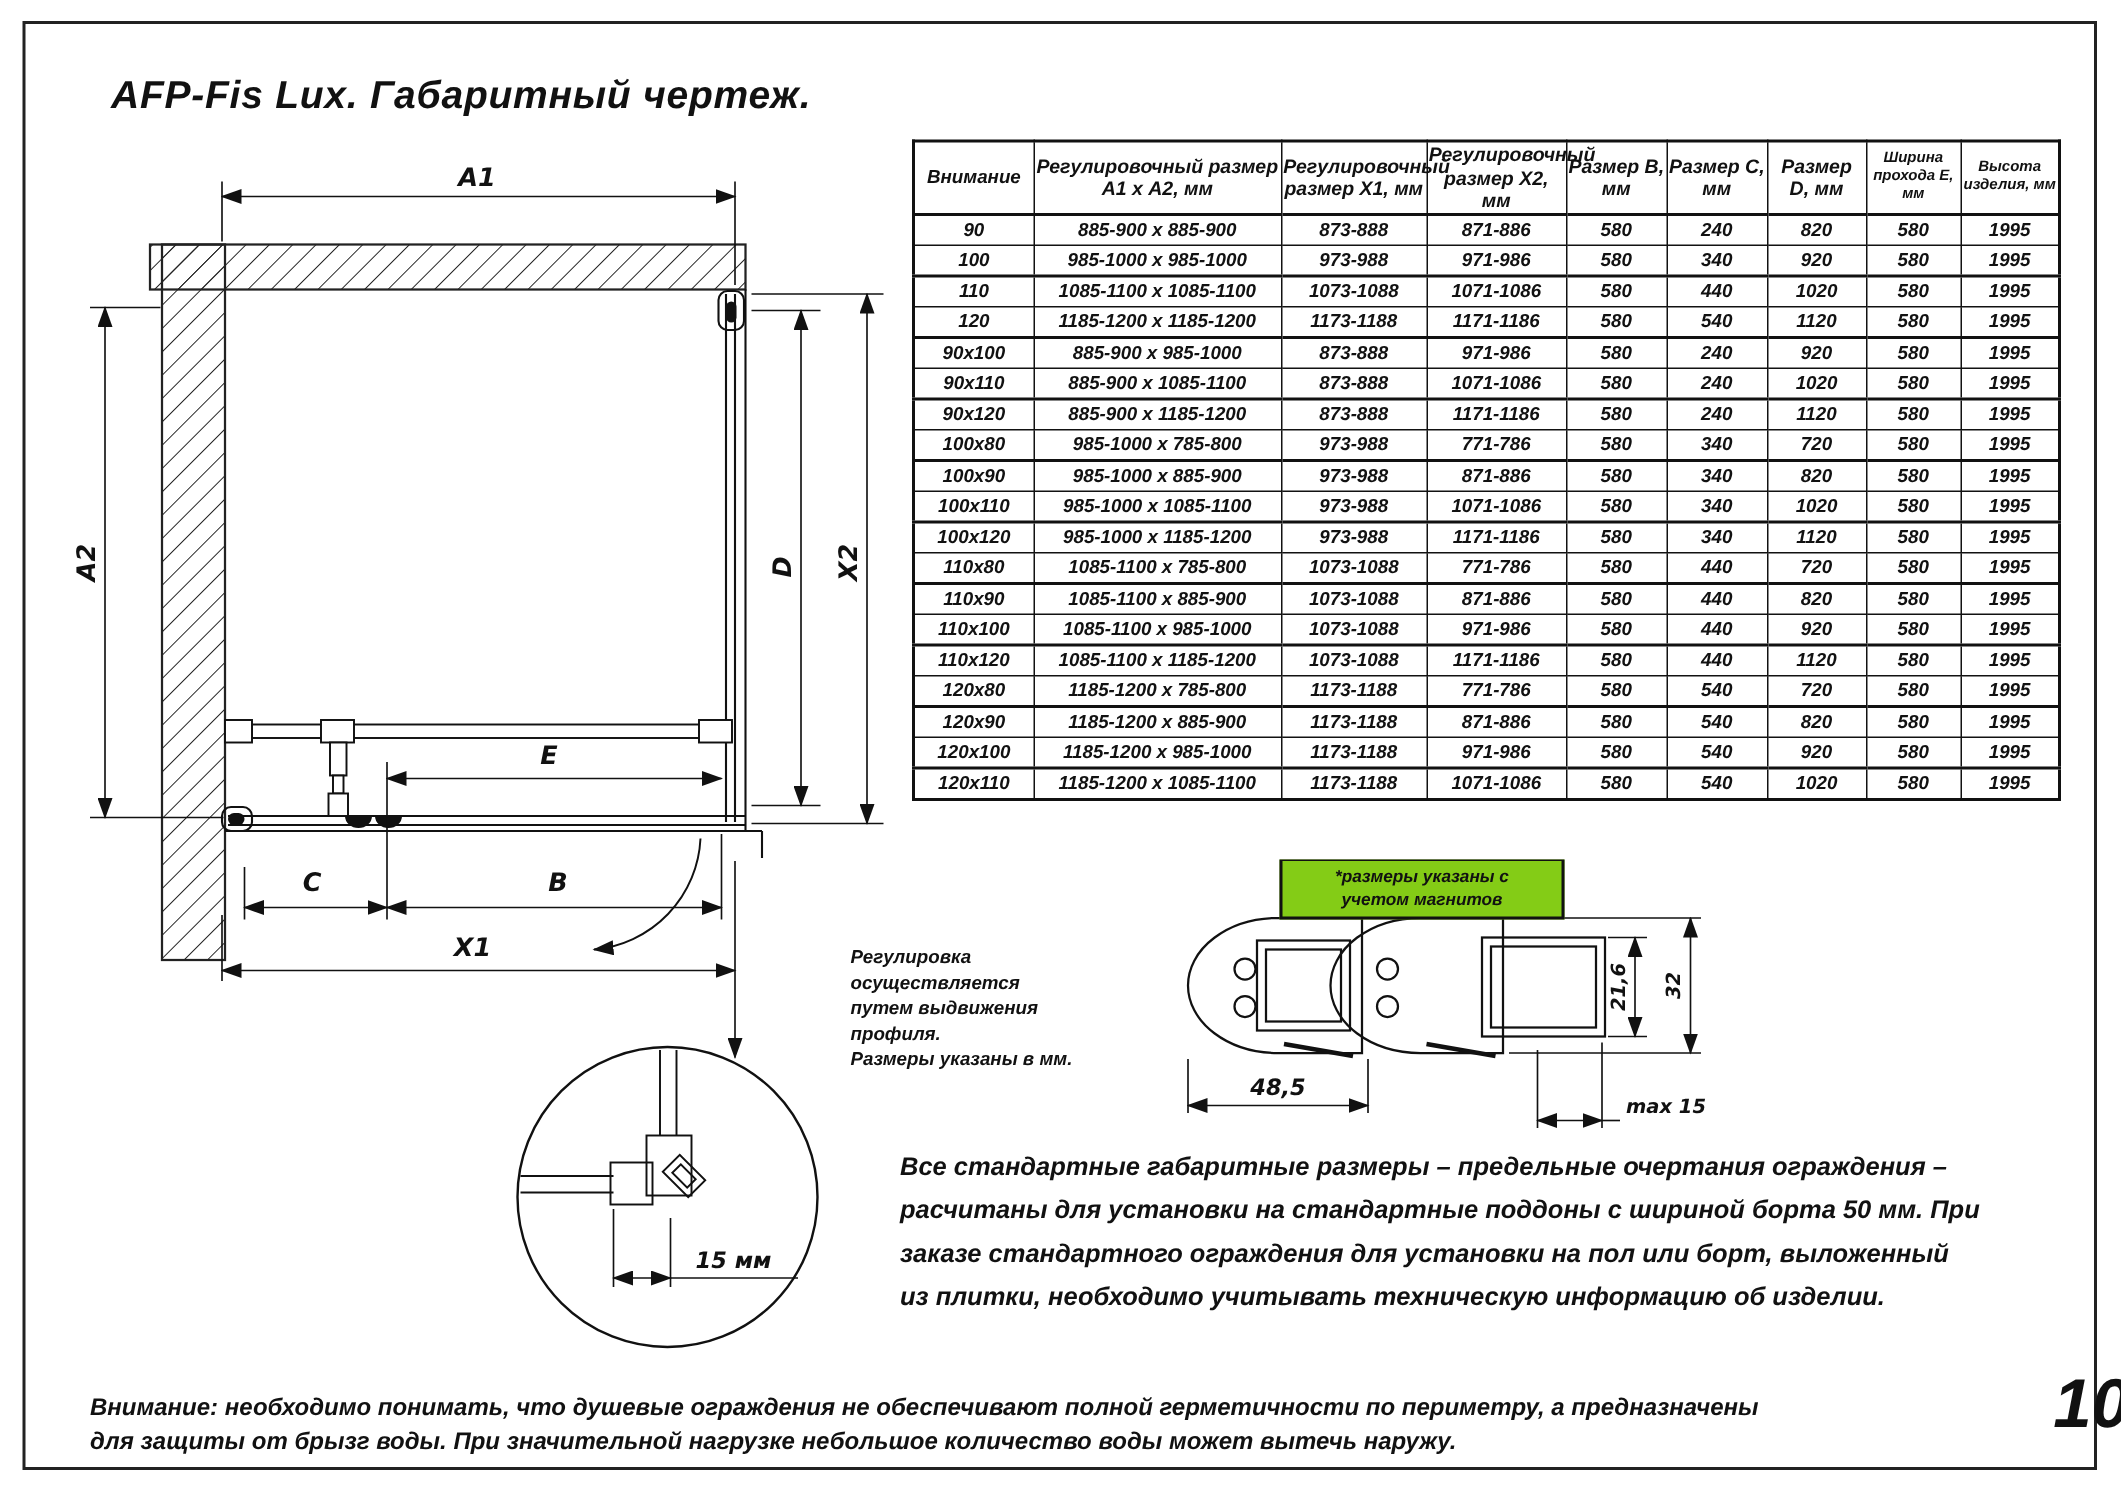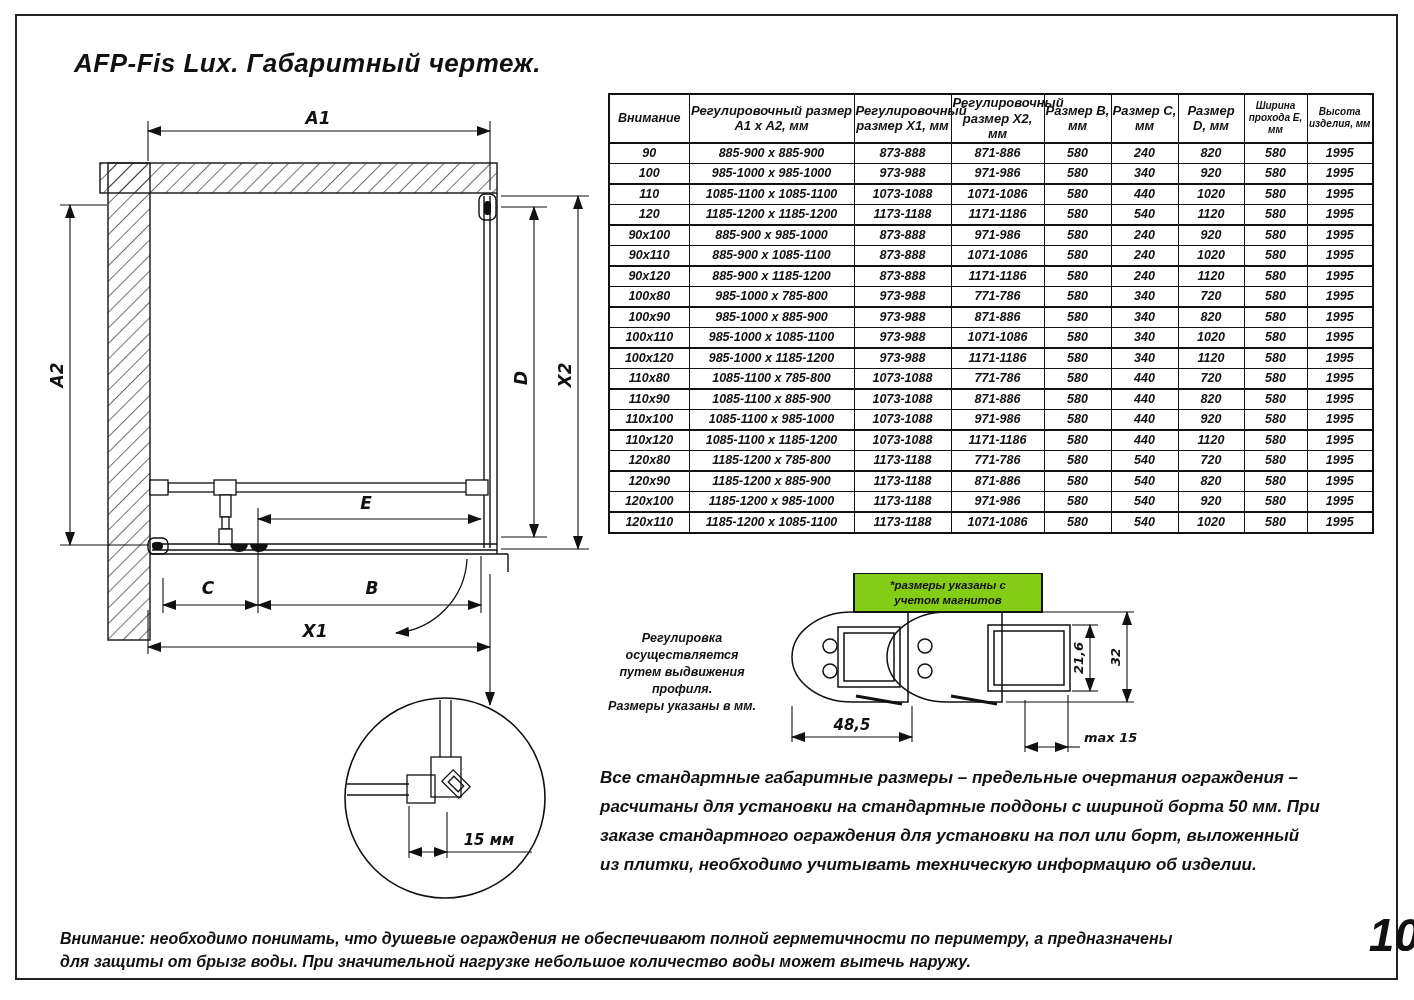--- a/index.html
+++ b/index.html
@@ -21,22 +21,22 @@
   .size-table thead th { height:40px; font-size:13px; line-height:1.2;
     border-bottom:2.5px solid #111; font-weight:700; }
   .size-table thead th:nth-child(1) { font-size:12.5px; }
   .size-table thead th:nth-child(8), .size-table thead th:nth-child(9) { font-size:10px; }
   .size-table tbody td { height:19px; white-space:nowrap; }
   .size-table tbody tr:nth-child(even) td { border-bottom-width:2.5px; }
   .footnote { position:absolute; left:853px; top:545px; width:190px; height:40px; z-index:3;
     border:2px solid #111; border-top-width:1px; background:#84cc16; box-sizing:border-box;
     display:flex; align-items:center; justify-content:center; text-align:center;
     font:italic 700 11.5px "Liberation Sans",sans-serif; line-height:1.3; padding:0 14px;margin-top:28px; }
-  .reg-note { position:absolute; left:594px; top:630px; width:176px; z-index:2;
-    text-align:center; font:italic 700 12.5px "Liberation Sans",sans-serif; line-height:17px; }
+  .reg-note { position:absolute; left:567px; top:630px; width:176px; z-index:2;
+    text-align:left; font:italic 700 12.5px "Liberation Sans",sans-serif; line-height:17px; }
   .body-text { position:absolute; left:600px; top:763px; width:720px; z-index:2;
     font:italic 700 17px "Liberation Sans",sans-serif; line-height:29px; white-space:nowrap; }
   .warning { position:absolute; left:60px; top:927px; width:1050px; z-index:2;
     font:italic 700 16px "Liberation Sans",sans-serif; line-height:23px; white-space:nowrap; }
   .wlabel { }
   .pagenum { position:absolute; left:1320px; top:908px; width:100px; z-index:2;
     text-align:right; font:italic 700 46px "Liberation Sans",sans-serif; }
   text.lbl { font:italic 700 17px "DejaVu Sans",sans-serif; fill:#111; }
   text.lbl-s { font:italic 700 13px "DejaVu Sans",sans-serif; fill:#111; }
   text.lbl-m { font:italic 700 15px "DejaVu Sans",sans-serif; fill:#111; }

